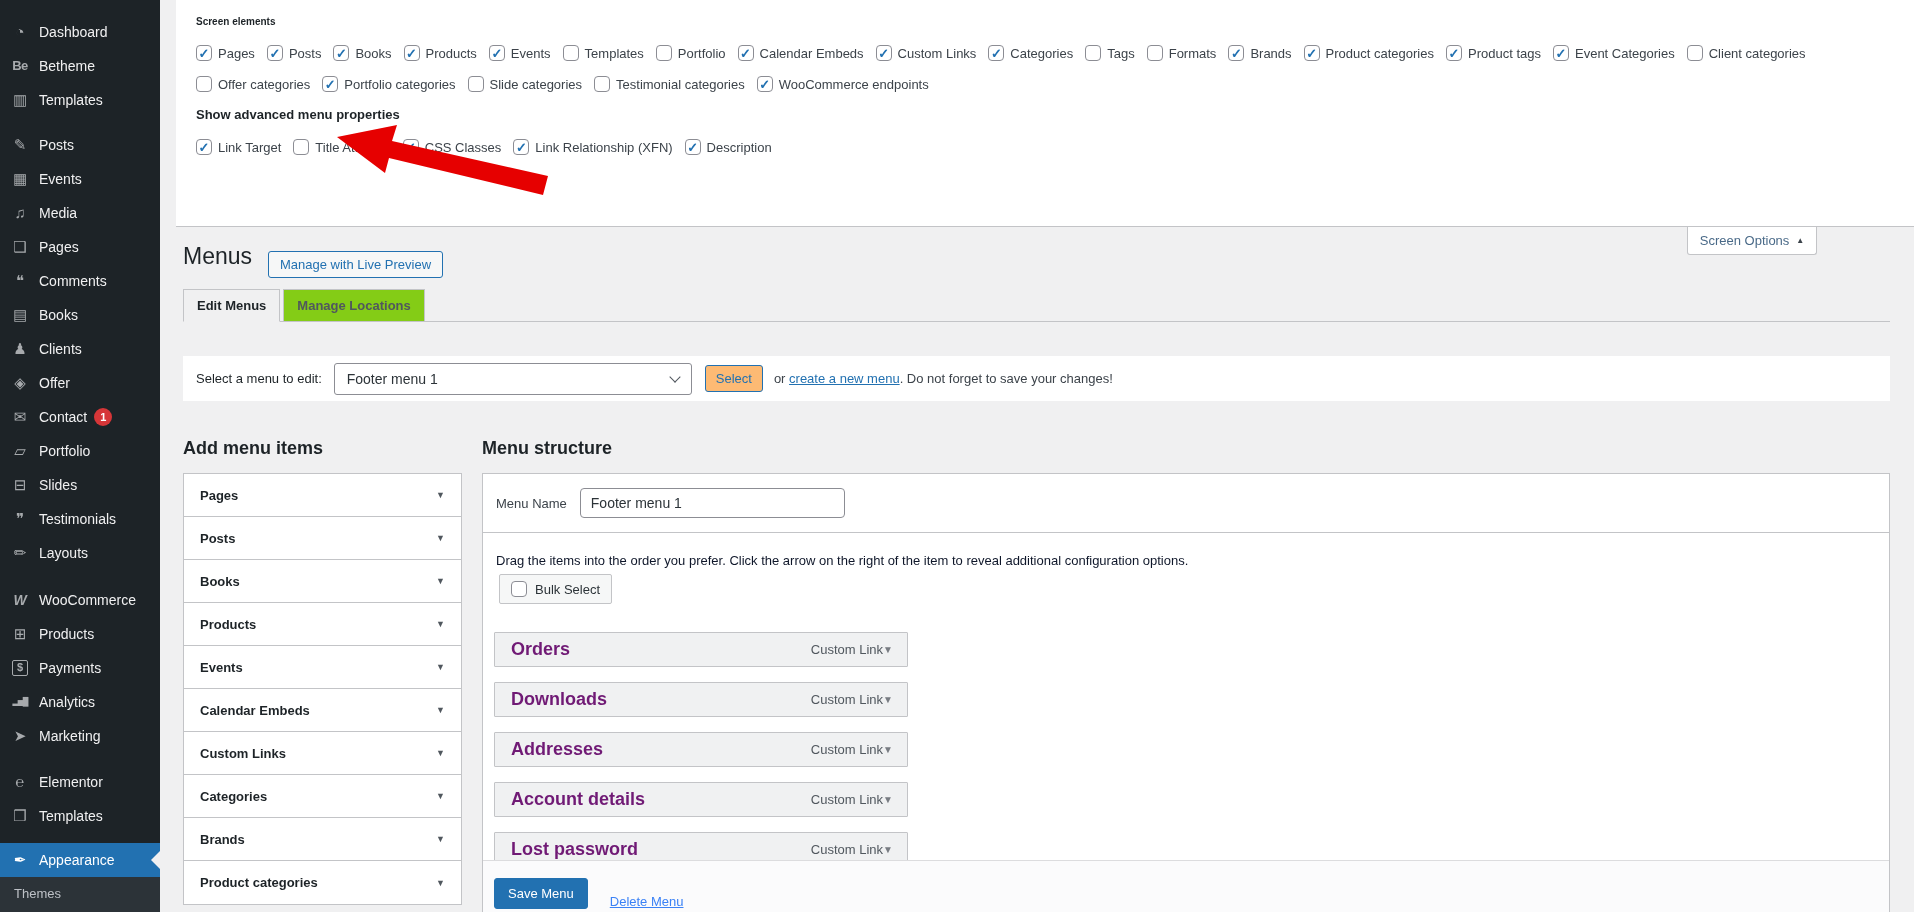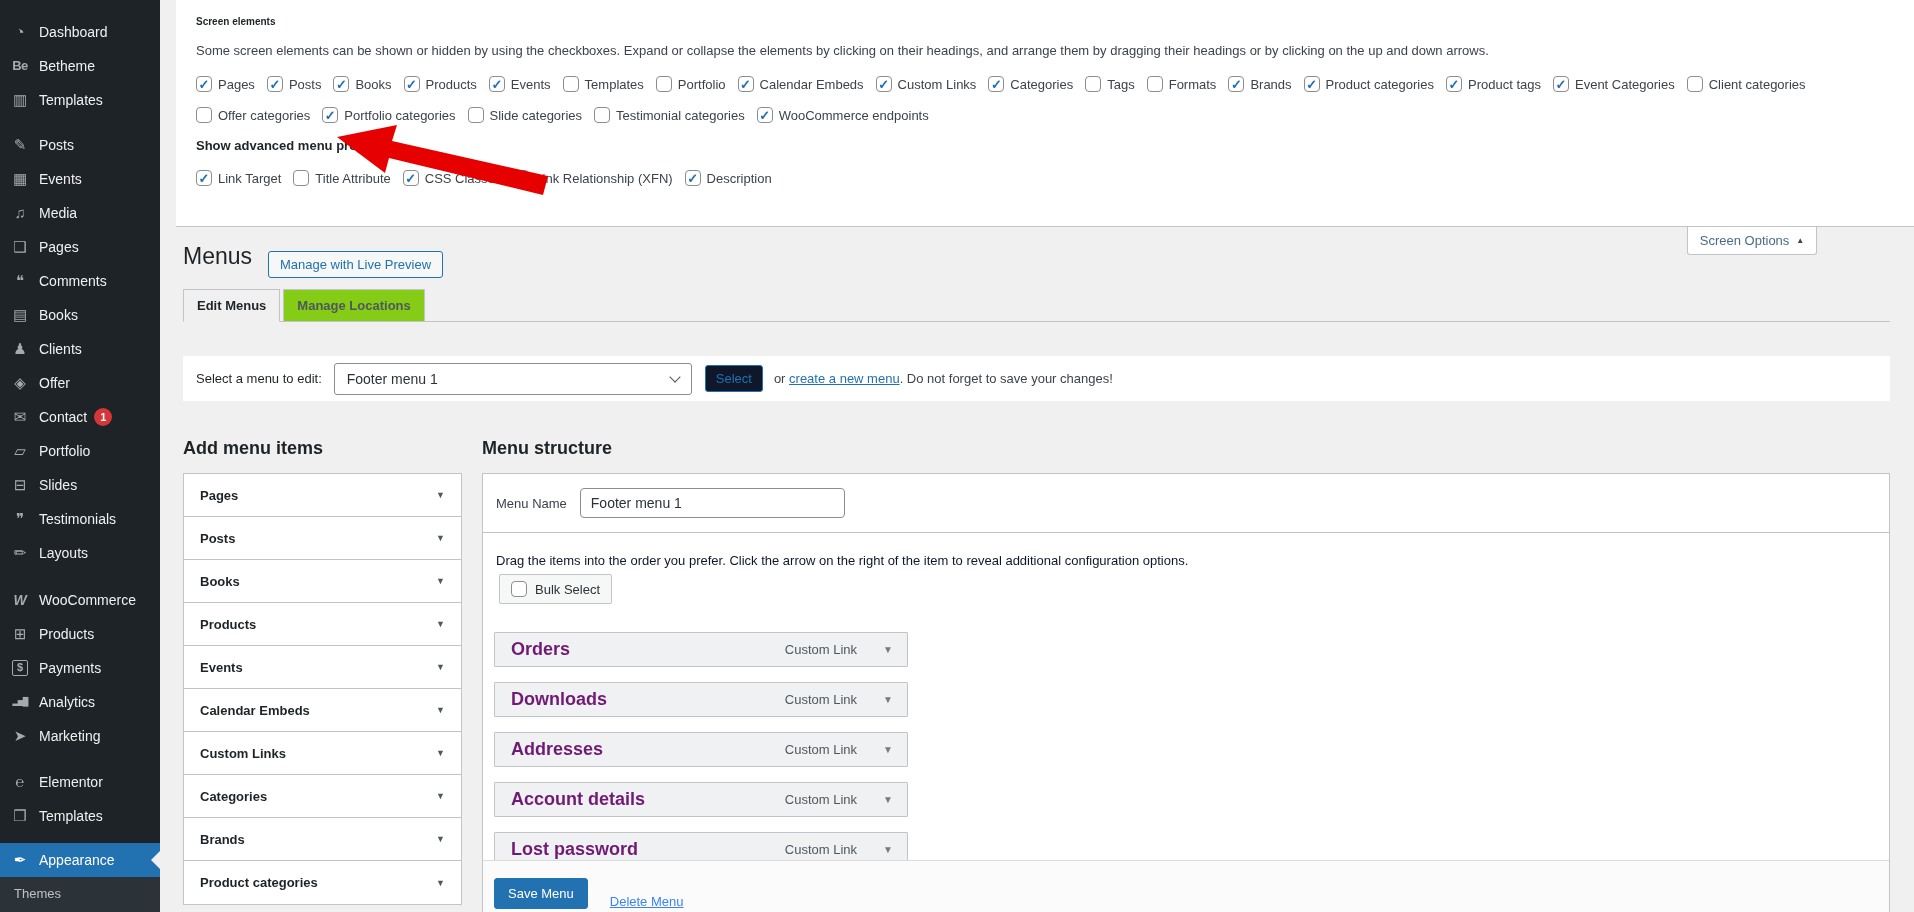--- a/index.html
+++ b/index.html
@@ -118,21 +118,21 @@
     margin-left:12px; width:358px; height:32px;
     border:1px solid #8c8d94; border-radius:3px; background:#fff;
     display:flex; align-items:center; justify-content:space-between;
     padding:0 12px; font-size:14px; color:#2c3338; cursor:pointer;
   }
   .chev {
     width:8px; height:8px; border-right:1.5px solid #50575e; border-bottom:1.5px solid #50575e;
     transform:rotate(45deg); margin-top:-4px;
   }
   .select-btn {
-    margin-left:13px; background:#0f172a; border:1px solid #2271b1; border-radius:3px;
+    margin-left:13px; background:#fdba74; border:1px solid #2271b1; border-radius:3px;
     color:#2271b1; font-size:13px; font-family:inherit; padding:5px 10px; cursor:pointer;
   }
   .after-select { margin-left:11px; color:#3c434a; }
   .after-select a { color:#2271b1; text-decoration:underline; cursor:pointer; }
 
   
   .col-title {
     position:absolute; font-size:18px; font-weight:600; color:#1d2327;
   }
   .add-title { left:183px; top:438px; }
@@ -171,21 +171,21 @@
     display:inline-flex; align-items:center; gap:8px; padding:0 11px; cursor:pointer;
   }
   .bulk-box .cb-label { color:#2c3338; }
   .menu-items { position:absolute; left:11px; top:158px; width:414px; }
   .mi-bar {
     height:35px; margin-bottom:15px;
     background:#f0f1f2; border:1px solid #c3c4c7; border-radius:1px;
     display:flex; align-items:center; padding:0 14px 0 16px; cursor:move;
   }
   .mi-label { font-size:18px; font-weight:700; color:#701a75; flex:1; }
-  .mi-type  { font-size:13px; color:#50575e; margin-right:26px; }
+  .mi-type  { font-size:13px; color:#50575e; }
   .mi-arrow { font-size:10px; color:#787c82; cursor:pointer; }
   .ms-footer {
     position:absolute; left:0; right:0; top:386px; height:80px;
     background:#fbfbfc; border-top:1px solid #dcdcde; z-index:8;
     display:flex; align-items:flex-start; padding:17px 0 0 11px;
   }
   .save-btn {
     background:#2271b1; border:1px solid #2271b1; border-radius:3px;
     color:#fff; font-size:13px; font-family:inherit; padding:7px 13px; cursor:pointer;
   }
@@ -306,21 +306,20 @@
         <span class="sb-pointer"></span>
       </div>
     </nav>
   <div class="sb-submenu">
     <span>Themes</span>
   </div>
 </div>
 
 <div class="screen-panel">
   <div class="sp-title">Screen elements</div>
-  <p class="sp-desc">Some screen elements can be shown or hidden by using the checkboxes. Expand or collapse the elements by clicking on their headings, and arrange them by dragging their headings or by clicking on the up and down arrows.</p>
   <div class="cb-row" id="cb-row-0">
       <label class="cb-item">
         <span class="cb checked">✓</span>
         <span class="cb-label">Pages</span>
       </label>
       <label class="cb-item">
         <span class="cb checked">✓</span>
         <span class="cb-label">Posts</span>
       </label>
       <label class="cb-item">

